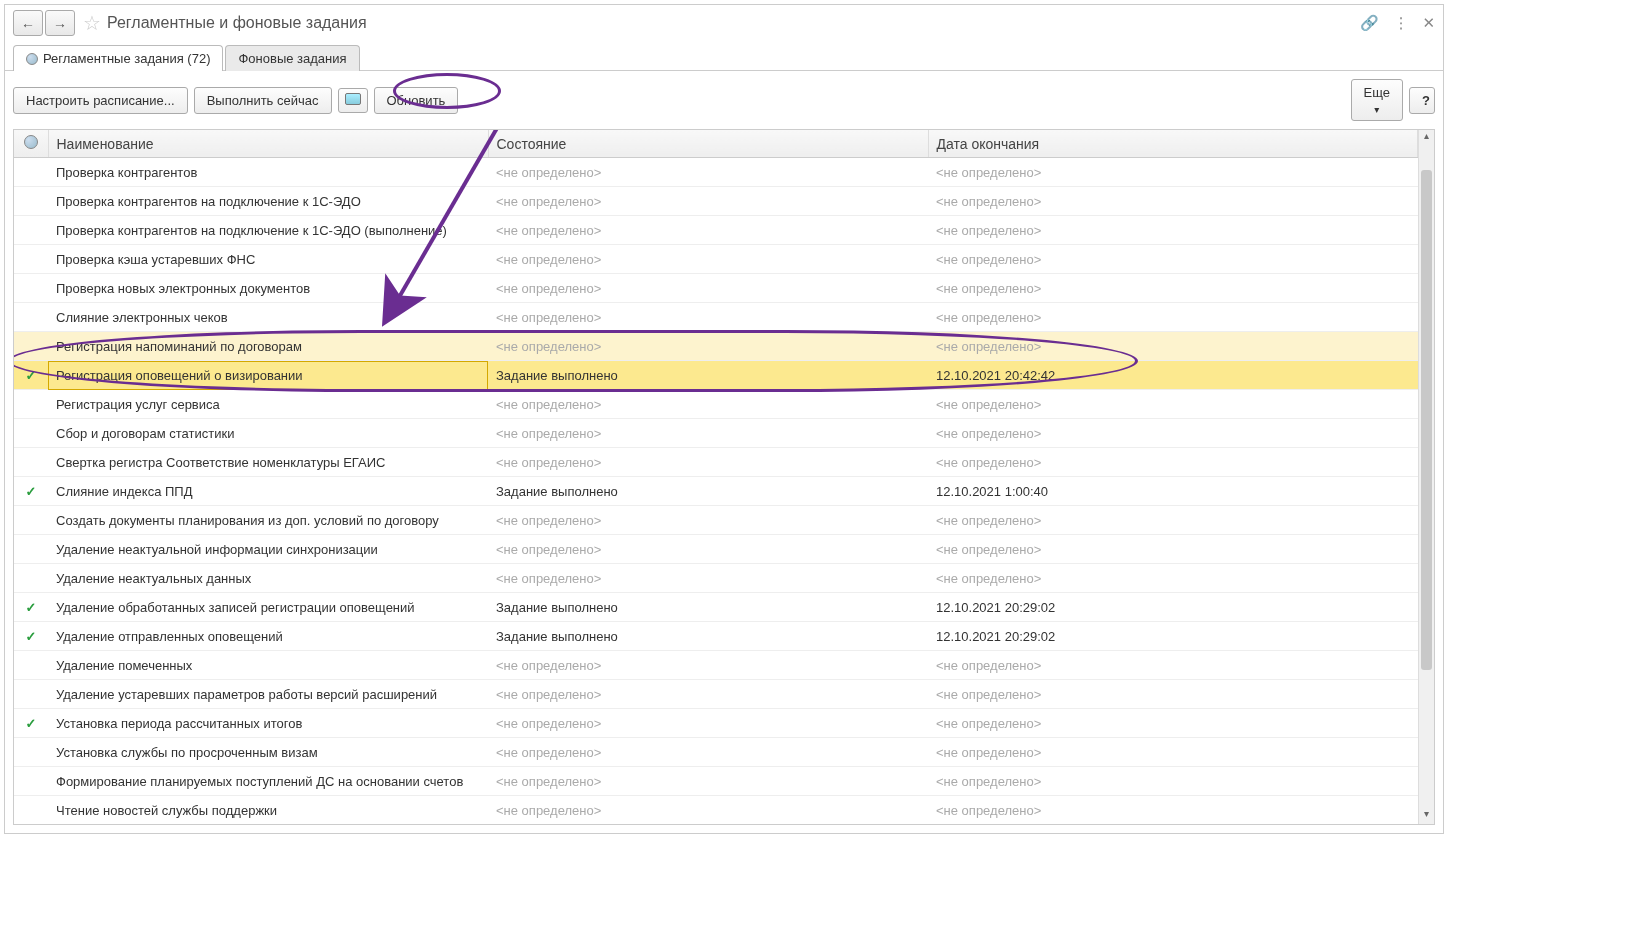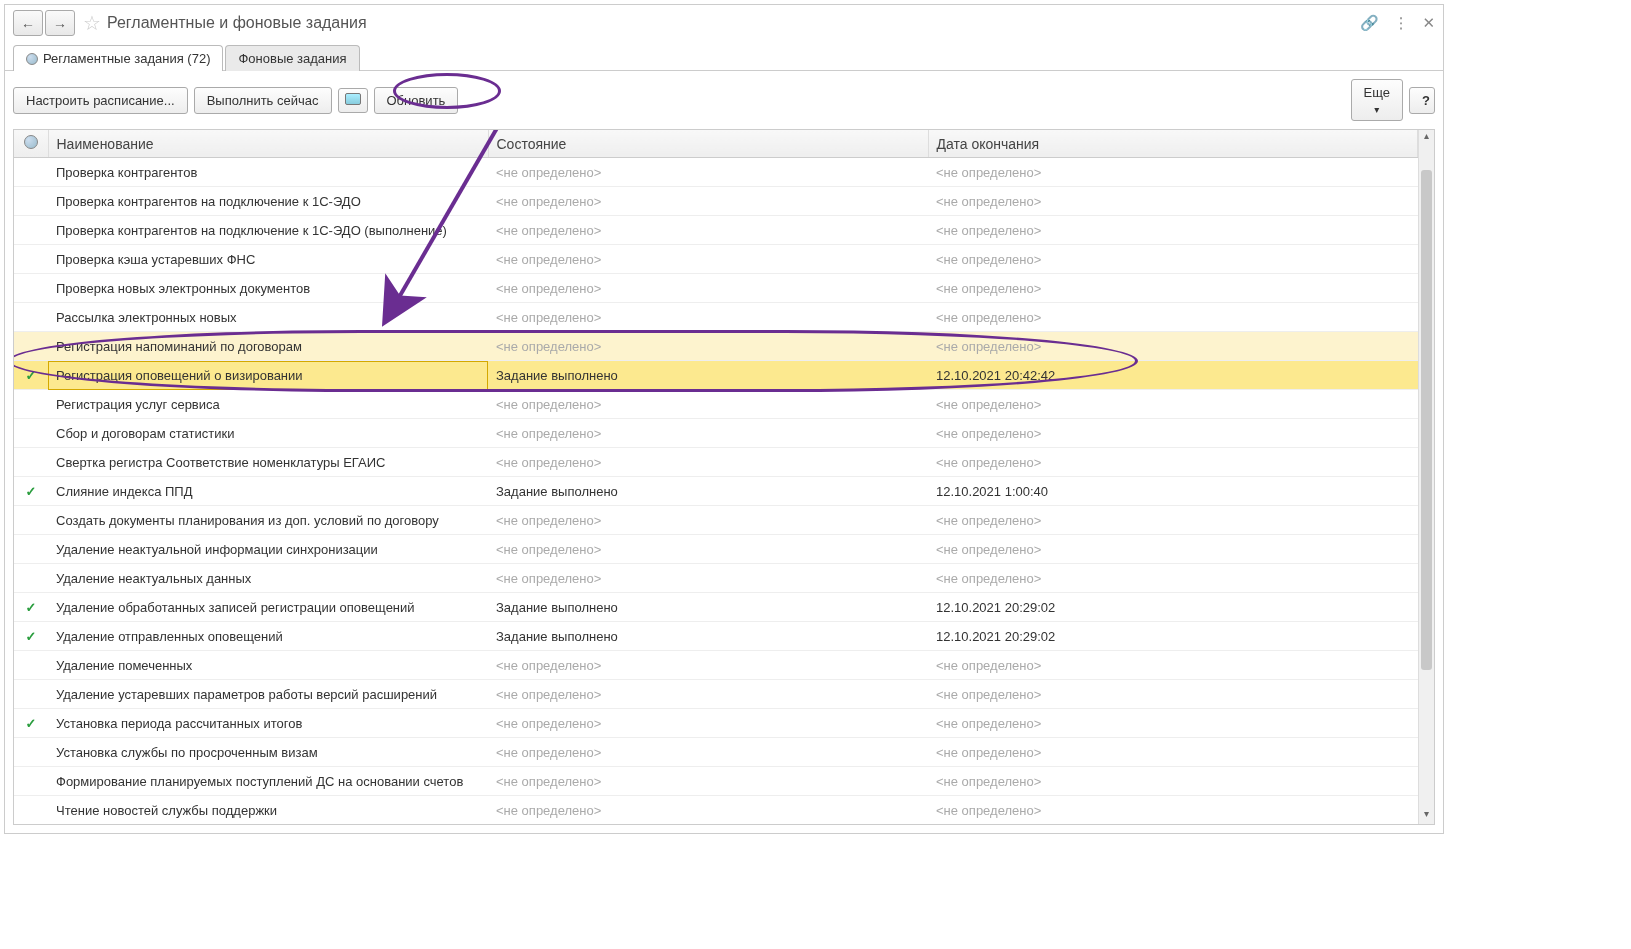--- a/index.html
+++ b/index.html
@@ -126,21 +126,21 @@
               <td class="undef">&lt;не определено&gt;</td>
             </tr>
             <tr>
               <td class="check"></td>
               <td class="name-cell">Проверка новых электронных документов</td>
               <td class="undef">&lt;не определено&gt;</td>
               <td class="undef">&lt;не определено&gt;</td>
             </tr>
             <tr>
               <td class="check"></td>
-              <td class="name-cell">Рассылка электронных новых</td>
+              <td class="name-cell">Слияние электронных чеков</td>
               <td class="undef">&lt;не определено&gt;</td>
               <td class="undef">&lt;не определено&gt;</td>
             </tr>
             <tr class="hl-yellow">
               <td class="check"></td>
               <td class="name-cell">Регистрация напоминаний по договорам</td>
               <td class="undef">&lt;не определено&gt;</td>
               <td class="undef">&lt;не определено&gt;</td>
             </tr>
             <tr class="hl-yellow-sel">

